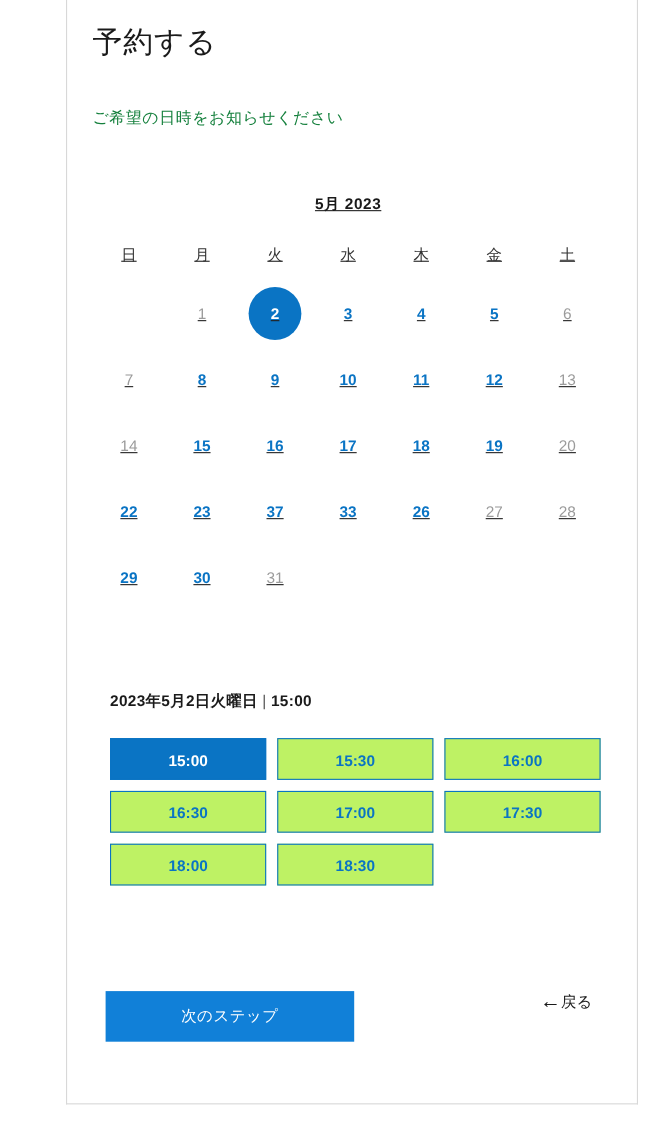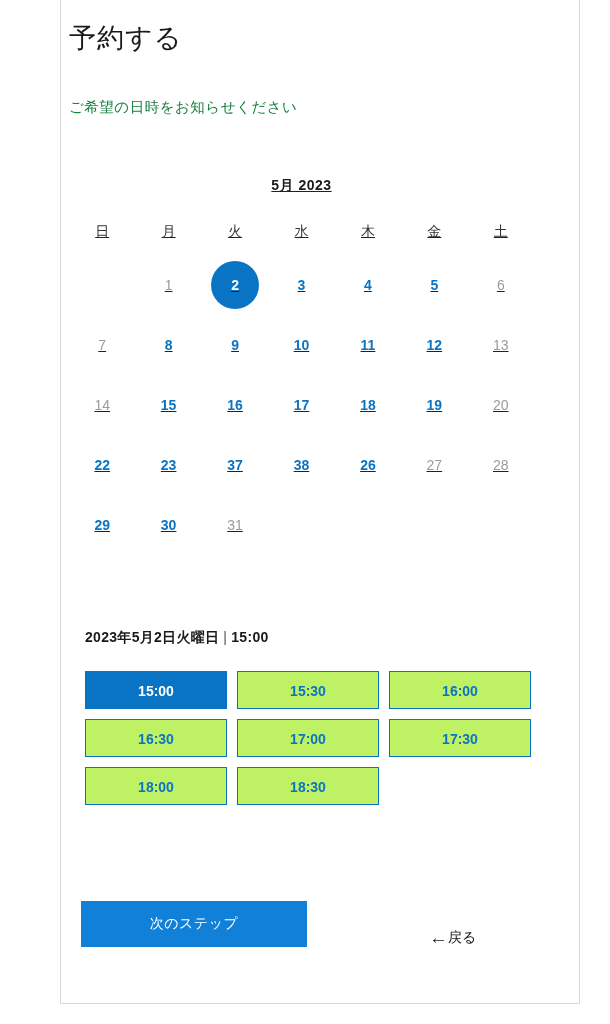--- a/index.html
+++ b/index.html
@@ -28,21 +28,21 @@
     top: 0;
     width: 520px;
     height: 1004px;
     border: 1px solid #d8d8d8;
     border-top: none;
     box-sizing: border-box;
     background: #ffffff;
   }
   .inner {
     position: absolute;
-    left: 69px;
+    left: 84px;
     top: 0;
     width: 480px;
     box-sizing: border-box;
   }
   .title {
     margin: 0;
     padding-top: 20px;
     font-size: 27px;
     font-weight: 400;
     color: #1a1a1a;
@@ -152,22 +152,23 @@
   .slot.selected {
     background: #0a74c4;
     color: #ffffff;
   }
 
   
   .footer {
     margin-top: 96px;
     padding-left: 12px;
     display: flex;
-    align-items: flex-end;
+    align-items: flex-start;
     height: 46px;
+    gap: 47px;
   }
   .next-btn {
     width: 226px;
     height: 46px;
     background: #1180d8;
     color: #ffffff;
     border: none;
     font-size: 14px;
     font-family: "Liberation Sans", sans-serif;
     cursor: pointer;
@@ -281,21 +282,21 @@
         <div class="cal-cell">
             <div class="cal-day">22</div>
           </div>
         <div class="cal-cell">
             <div class="cal-day">23</div>
           </div>
         <div class="cal-cell">
             <div class="cal-day">37</div>
           </div>
         <div class="cal-cell">
-            <div class="cal-day">38</div>
+            <div class="cal-day">33</div>
           </div>
         <div class="cal-cell">
             <div class="cal-day">26</div>
           </div>
         <div class="cal-cell">
             <div class="cal-day disabled">27</div>
           </div>
 
         <div class="cal-cell">
             <div class="cal-day disabled">28</div>

